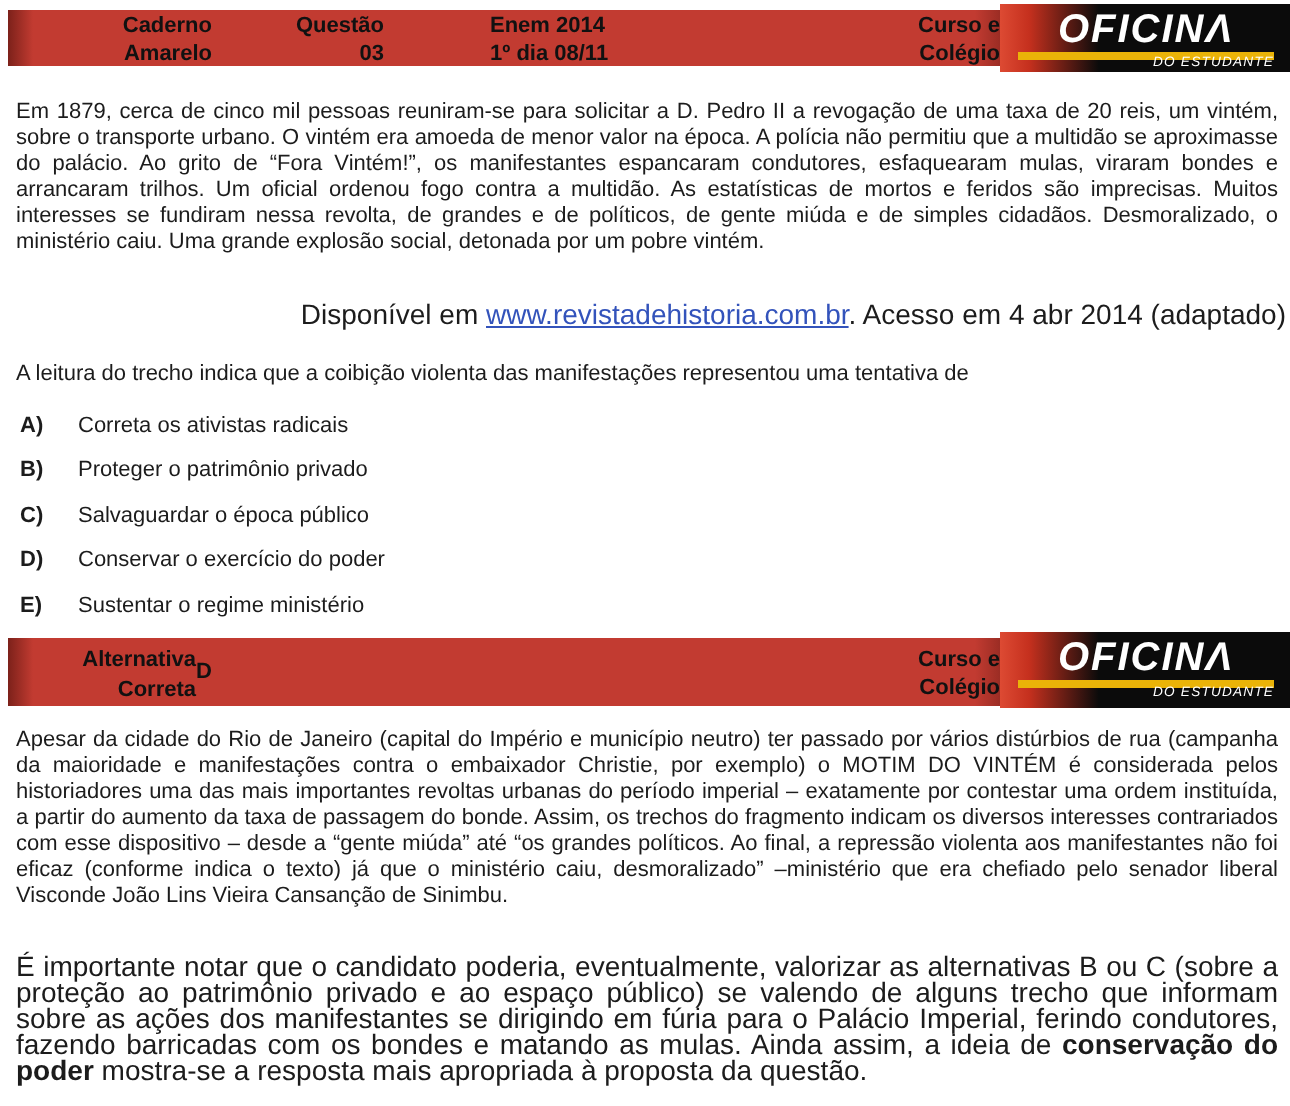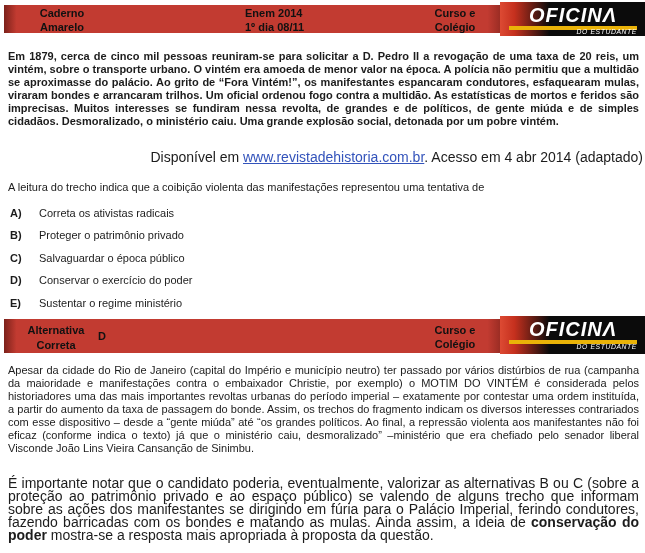--- a/index.html
+++ b/index.html
@@ -7,21 +7,21 @@
         font-family:"Liberation Sans",sans-serif;color:#1c1c1c;}
 
   
   .bar{position:absolute;left:0;width:645px;}
   .bar1{top:2px;height:34px;}
   .bar2{top:315px;height:40px;}
   .red-strip{position:absolute;left:4px;right:140px;
              background:linear-gradient(90deg,#7c211a 0%,#c23b31 2.5%,#c23b31 96.5%,#8c271f 100%);}
   .bar1 .red-strip{top:3px;height:28px;}
   .bar2 .red-strip{top:4px;height:34px;}
-  .bar-col{position:absolute;font-size:11px;font-weight:bold;line-height:13.5px;color:#111;text-align:center;}
+  .bar-col{position:absolute;font-size:11px;font-weight:bold;line-height:13.5px;color:#111;text-align:right;}
   .c-caderno{left:18px;width:88px;top:5px;}
   .c-questao{left:104px;width:88px;top:5px;}
   .c-exam{left:245px;top:5px;text-align:left;}
   .bar1 .c-curso{left:410px;width:90px;top:5px;}
   .bar2 .c-label{left:14px;width:84px;top:8px;line-height:15px;}
   .bar2 .c-correct{left:98px;width:24px;top:15px;text-align:left;}
   .bar2 .c-curso{left:410px;width:90px;top:9px;}
 
   
   .logo{position:absolute;right:0;width:145px;background:#0b0b0b;overflow:hidden;}
@@ -32,21 +32,21 @@
   .logo-word{position:absolute;left:9px;top:3px;width:128px;height:21px;line-height:21px;
              border-bottom:4px solid #eab308;color:#ffffff;font-size:20px;font-weight:bold;
              font-style:italic;letter-spacing:1px;text-align:center;white-space:nowrap;}
   .logo-tag{position:absolute;right:8px;color:#ffffff;font-size:6.8px;font-style:italic;
             letter-spacing:0.6px;}
   .bar1 .logo-tag{top:26px;}
   .bar2 .logo-tag{top:27px;}
 
   
   .passage{position:absolute;top:50px;left:8px;width:631px;margin:0;
-           font-size:11px;line-height:13px;text-align:justify;font-weight:bold;}
+           font-size:11px;line-height:13px;text-align:justify;}
   .source{position:absolute;top:151px;left:8px;width:635px;margin:0;
           font-size:14px;line-height:13px;text-align:right;}
   .source a{color:#3353bb;text-decoration:underline;cursor:pointer;}
   .stem{position:absolute;top:177px;left:4px;width:631px;margin:4px;font-size:11px;line-height:13px;}
   .options{position:absolute;top:207px;left:10px;width:620px;}
   .opt{display:flex;font-size:11px;line-height:12px;margin-bottom:10.4px;}
   .opt .letter{width:29px;font-weight:bold;flex:none;}
   .exp1{position:absolute;top:364px;left:8px;width:631px;margin:0;
         font-size:11px;line-height:13px;text-align:justify;}
   .exp2{position:absolute;top:477px;left:8px;width:631px;margin:0;
@@ -56,20 +56,24 @@
 </head>
 <body>
 
 <div class="page">
 
   <div class="bar bar1">
     <div class="red-strip"></div>
     <div class="bar-col c-caderno">
       <div>Caderno</div>
       <div>Amarelo</div>
+    </div>
+    <div class="bar-col c-questao">
+      <div>Questão</div>
+      <div>03</div>
     </div>
     <div class="bar-col c-exam">
       <div>Enem 2014</div>
       <div>1º dia 08/11</div>
     </div>
     <div class="bar-col c-curso">
       <div>Curso e</div>
       <div>Colégio</div>
     </div>
     <div class="logo">

